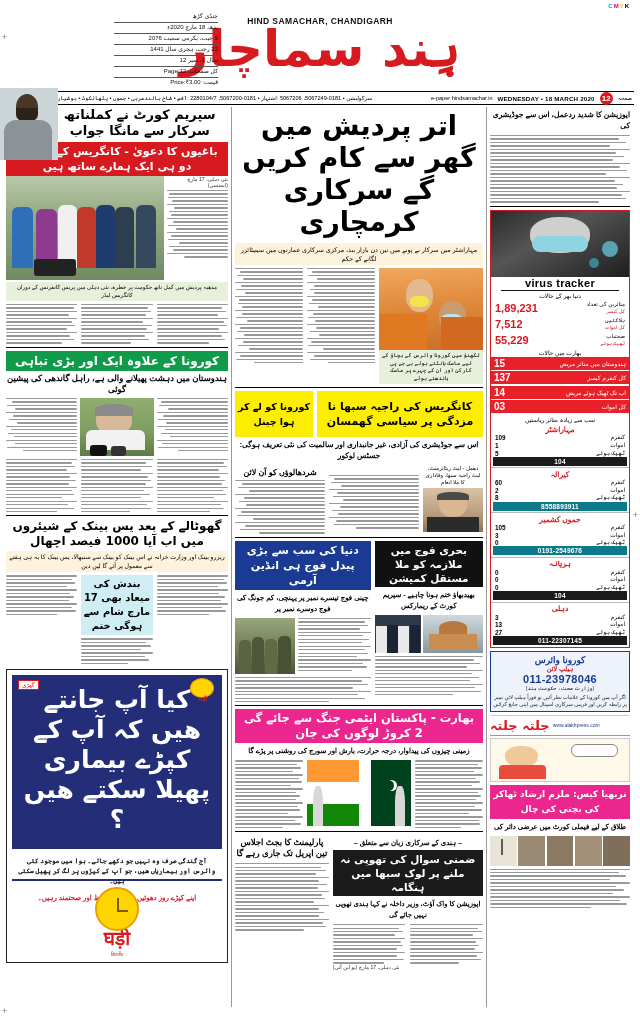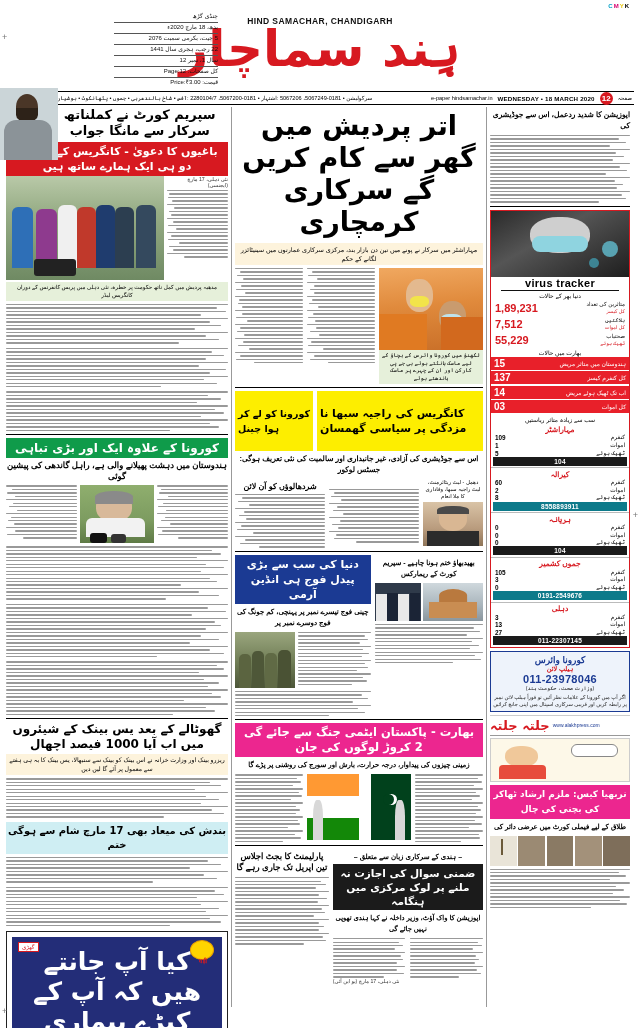--- a/index.html
+++ b/index.html
@@ -63,36 +63,36 @@
   .grid { display:flex; gap:3px; margin-top:2px; height:900px; }
   .col-left  { width:222px; }
   .col-mid   { width:256px; border-left:1px solid #999; border-right:1px solid #999; padding:0 3px;}
   .col-right { width:140px; }
 
   
   .body-copy { direction:rtl; }
   .lines { display:flex; flex-direction:column; gap:2.1px; }
   .lines i { display:block; height:1.4px; background:#5a5a5a; opacity:.62; border-radius:1px;}
   .cols2 { display:flex; gap:5px; }
-  .cols3 { display:flex; gap:4px;flex-direction:column; }
+  .cols3 { display:flex; gap:4px; }
   .cols2 > div, .cols3 > div { flex:1; }
 
   
   .hl-main {
     direction:rtl; text-align:center; font-weight:bold;
     font-size:27px; line-height:32px; color:#000;
     font-family:"DejaVu Sans", sans-serif; padding:3px 0 5px;
   }
   .hl-black { direction:rtl; text-align:center; font-weight:bold; font-size:13px; line-height:16px; color:#000; font-family:"DejaVu Sans",sans-serif;}
   .hl-red-bar { background:#d71920; color:#fff; direction:rtl; text-align:center;
                 font-weight:bold; font-size:11px; line-height:15px; padding:2px 3px; font-family:"DejaVu Sans",sans-serif;}
   .hl-green-bar{ background:#0f9b4a; color:#fff; direction:rtl; text-align:center;
                 font-weight:bold; font-size:12px; line-height:16px; padding:2px 3px; font-family:"DejaVu Sans",sans-serif;}
-  .hl-yellow-bar{background:#fdee00; color:#000; direction:rtl; text-align:left;
-                font-weight:bold; font-size:11px; line-height:15px; padding:15px 3px; font-family:"DejaVu Sans",sans-serif;}
+  .hl-yellow-bar{background:#fdee00; color:#000; direction:rtl; text-align:center;
+                font-weight:bold; font-size:11px; line-height:15px; padding:8px 3px; font-family:"DejaVu Sans",sans-serif;}
   .hl-pink-bar{ background:#ec268f; color:#fff; direction:rtl; text-align:center;
                 font-weight:bold; font-size:11.5px; line-height:15px; padding:2px 3px; font-family:"DejaVu Sans",sans-serif;}
   .hl-blue-bar{ background:#1b3a93; color:#fff; direction:rtl; text-align:center;
                 font-weight:bold; font-size:11px; line-height:15px; padding:2px 3px; font-family:"DejaVu Sans",sans-serif;}
   .hl-dark-bar{ background:#1b1b1b; color:#fff; direction:rtl; text-align:center;
                 font-weight:bold; font-size:10.5px; line-height:14px; padding:2px 3px; font-family:"DejaVu Sans",sans-serif;}
   .hl-cyan { background:#cfeef3; direction:rtl; text-align:center; font-weight:bold; font-size:10px;
              line-height:14px; padding:2px; color:#000; font-family:"DejaVu Sans",sans-serif;}
   .hl-sub { direction:rtl; text-align:center; font-size:8.5px; font-weight:bold; line-height:11px; padding:2px 0;}
   .kicker-yellow{background:#fdee00;color:#000;font-size:7px;font-weight:bold;padding:1px 3px;direction:rtl;display:inline-block;}
@@ -682,20 +682,21 @@
               <i style="width:98%"></i>
               <i style="width:87%"></i>
             <i style="width:100%"></i>
               <i style="width:91%"></i>
               <i style="width:96%"></i>
               <i style="width:69%"></i>
           </div>
         </div>
 
         <div style="flex:1;">
+          <div class="hl-dark-bar" style="background:#111;">بحری فوج میں ملازمہ کو ملا مستقل کمیشن</div>
           <div class="hl-sub" style="font-size:7px;">بھیدبھاؤ ختم ہونا چاہیے - سپریم کورٹ کے ریمارکس</div>
           <div style="display:flex;gap:2px;margin-top:2px;">
             <div class="photo" style="width:46px;height:38px;background:#2f3a4a;">
               <div style="position:absolute;left:4%;bottom:0;width:22%;height:70%;background:#e9e9e9;"></div>
               <div style="position:absolute;left:28%;bottom:0;width:22%;height:74%;background:#1b2436;"></div>
               <div style="position:absolute;left:52%;bottom:0;width:22%;height:70%;background:#e9e9e9;"></div>
               <div style="position:absolute;left:76%;bottom:0;width:22%;height:74%;background:#1b2436;"></div>
             </div>
             <div class="photo ph-court" style="flex:1;height:38px;">
               <div style="position:absolute;left:50%;top:16%;transform:translateX(-50%);width:46%;height:34%;border-radius:50% 50% 0 0;background:#b9793e;"></div>
@@ -802,21 +803,21 @@
               <i style="width:95%"></i>
               <i style="width:90%"></i>
             <i style="width:100%"></i>
               <i style="width:94%"></i>
               <i style="width:97%"></i>
               <i style="width:74%"></i>
           </div>
         </div>
         <div style="flex:1.6;">
           <div class="hl-sub" style="font-size:7px;">– ہندی کے سرکاری زبان سے متعلق –</div>
-          <div class="hl-dark-bar">ضمنی سوال کی اجازت نہ ملنے پر لوک مرکزی میں ہنگامہ</div>
+          <div class="hl-dark-bar">ضمنی سوال کی تھوپی نہ ملنے پر لوک سبھا میں ہنگامہ</div>
           <div class="hl-sub" style="font-size:6.8px;">اپوزیشن کا واک آؤٹ، وزیر داخلہ نے کہا ہندی تھوپی نہیں جائے گی</div>
           <div class="cols2" style="margin-top:2px;">
             <div class="lines">
               <i style="width:100%"></i>
                 <i style="width:91%"></i>
                 <i style="width:97%"></i>
                 <i style="width:85%"></i>
               <i style="width:100%"></i>
                 <i style="width:94%"></i>
                 <i style="width:96%"></i>
@@ -947,51 +948,51 @@
               <b>2</b>
             </div>
           <div class="state-line">
               <span>ٹھیک ہوئے</span>
               <b>8</b>
             </div>
           <div class="helpline teal">8558893911</div>
         </div>
 
         <div class="state-blk">
+          <div class="state-name">جموں کشمیر</div>
+          <div class="state-line">
+              <span>کنفرم</span>
+              <b>105</b>
+            </div>
+          <div class="state-line">
+              <span>اموات</span>
+              <b>3</b>
+            </div>
+          <div class="state-line">
+              <span>ٹھیک ہوئے</span>
+              <b>0</b>
+            </div>
+          <div class="helpline teal">0191-2549676</div>
+        </div>
+
+        <div class="state-blk">
           <div class="state-name">ہریانہ</div>
           <div class="state-line">
               <span>کنفرم</span>
               <b>0</b>
             </div>
           <div class="state-line">
               <span>اموات</span>
               <b>0</b>
             </div>
           <div class="state-line">
               <span>ٹھیک ہوئے</span>
               <b>0</b>
             </div>
           <div class="helpline">104</div>
-        </div>
-
-        <div class="state-blk">
-          <div class="state-name">جموں کشمیر</div>
-          <div class="state-line">
-              <span>کنفرم</span>
-              <b>105</b>
-            </div>
-          <div class="state-line">
-              <span>اموات</span>
-              <b>3</b>
-            </div>
-          <div class="state-line">
-              <span>ٹھیک ہوئے</span>
-              <b>0</b>
-            </div>
-          <div class="helpline teal">0191-2549676</div>
         </div>
 
         <div class="state-blk" style="border-bottom:none;">
           <div class="state-name">دہلی</div>
           <div class="state-line">
               <span>کنفرم</span>
               <b>3</b>
             </div>
           <div class="state-line">
               <span>اموات</span>

